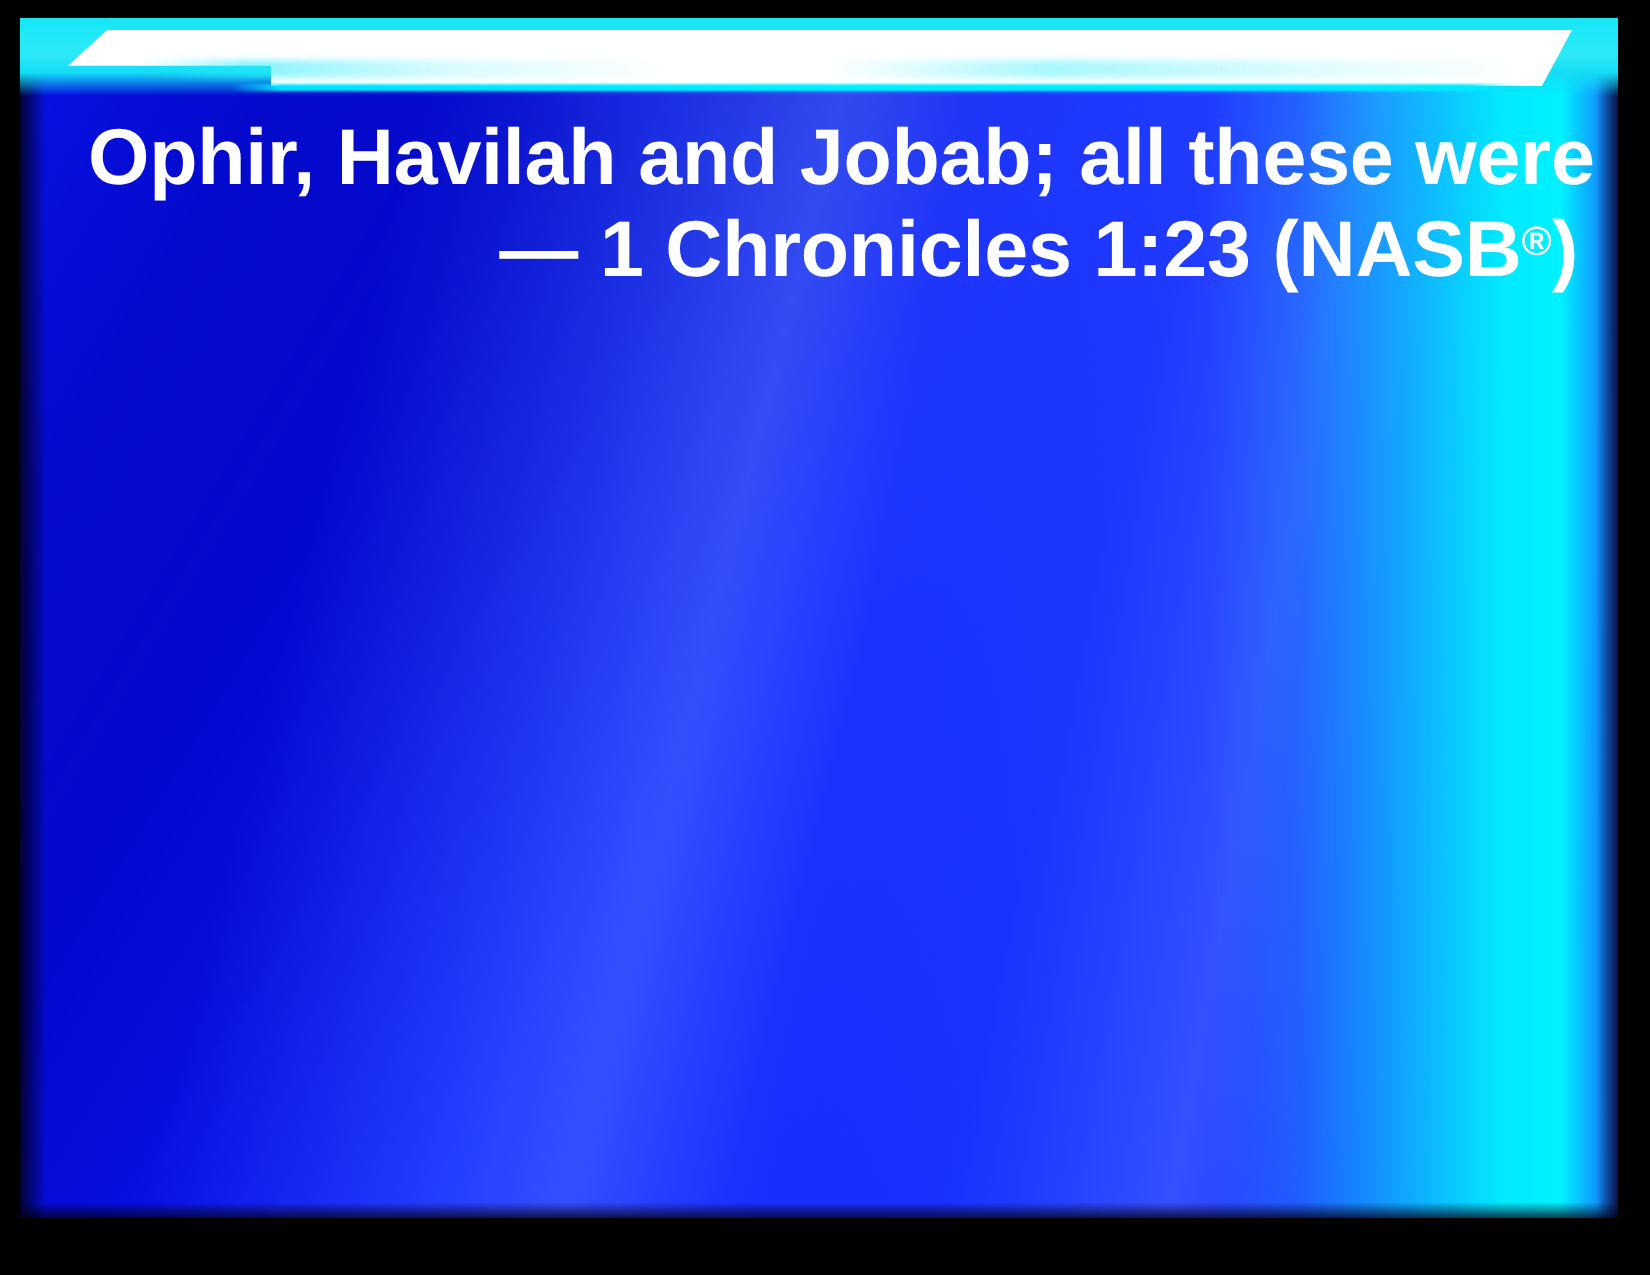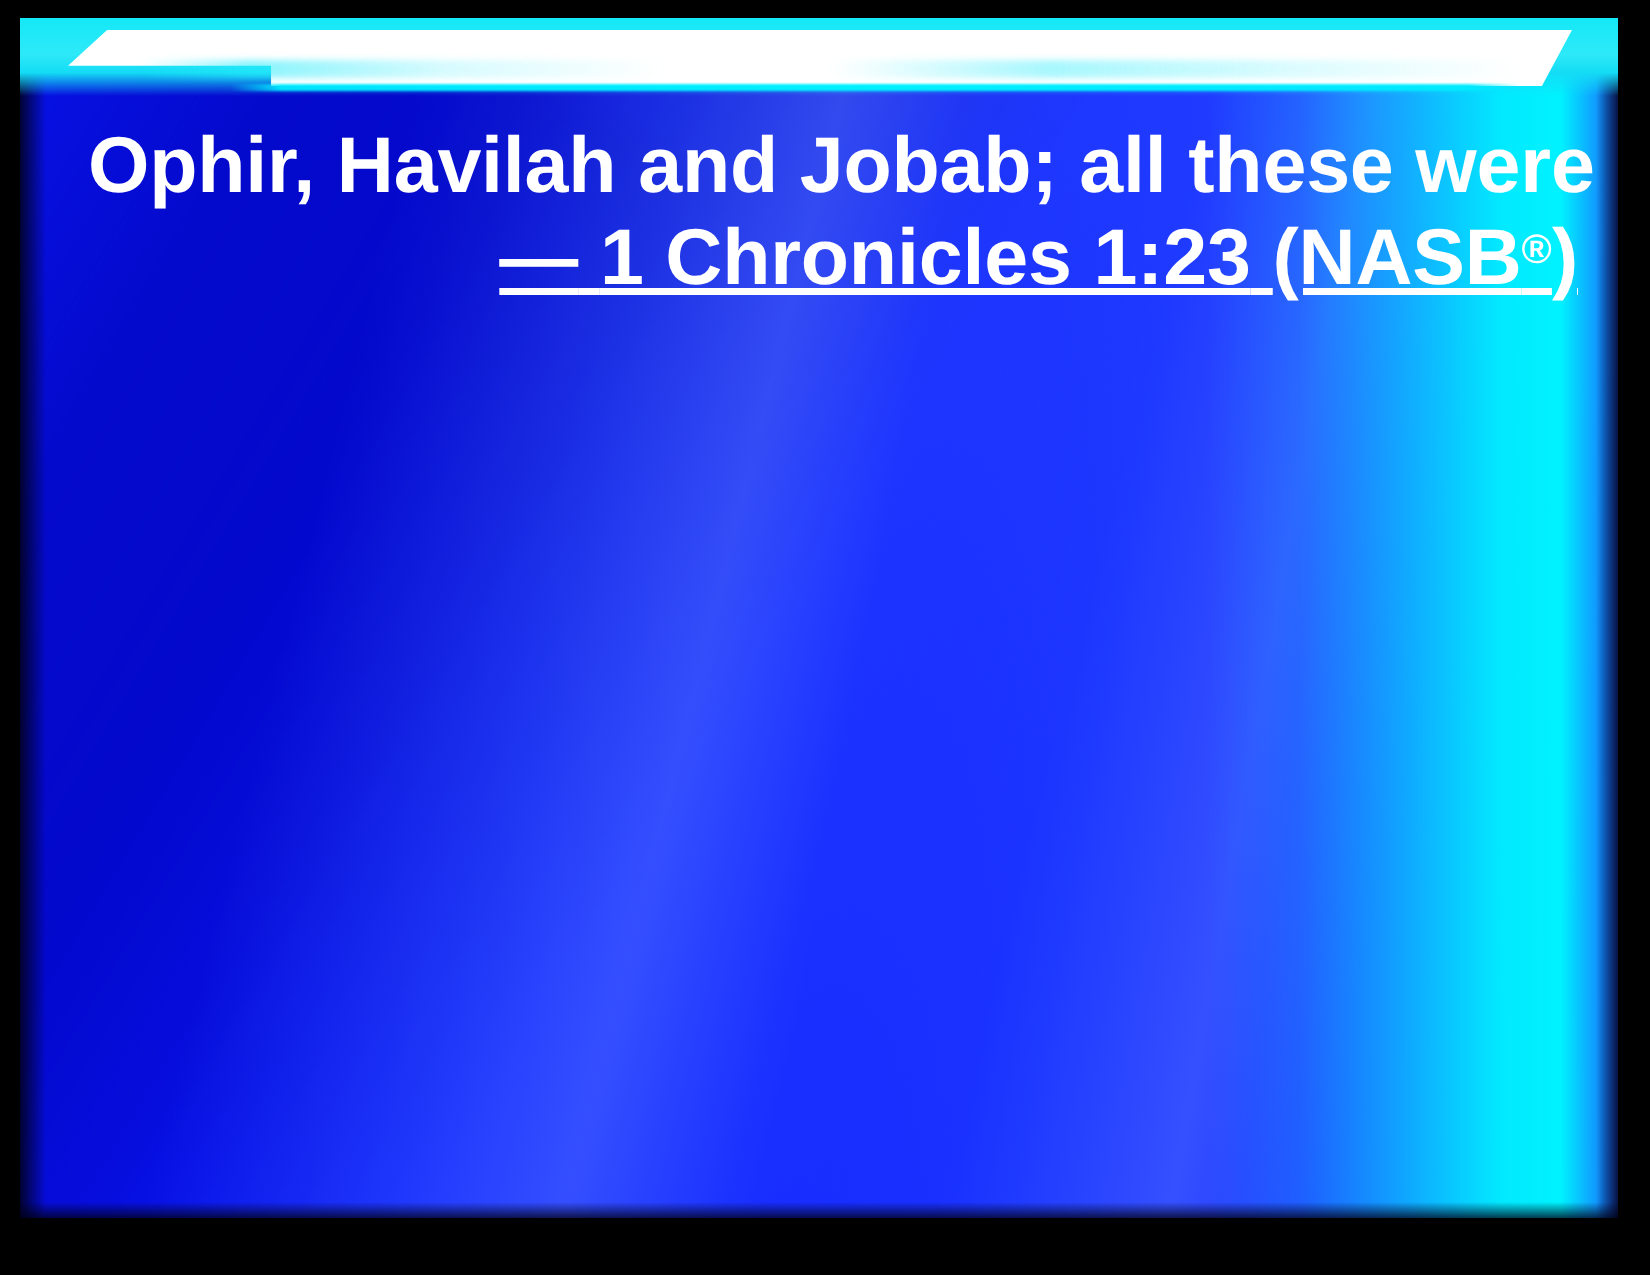--- a/index.html
+++ b/index.html
@@ -194,37 +194,36 @@
       rgba(0,240,255,1) 50%,
       rgba(0,235,255,0.95) 96%,
       rgba(0,235,255,0.0) 100%);
     filter: blur(1px);
   }
 
   
   .verse-block {
     position: absolute;
     left: 68px;
-    top: 104px;
+    top: 96px;
     width: 1500px;
   }
   .verse-line {
     font-family: "Liberation Sans Narrow", "Liberation Sans", sans-serif;
     font-weight: bold;
     font-size: 79px;
     line-height: 85px;
     color: #ffffff;
     letter-spacing: -0.2px;
     white-space: nowrap;
     text-rendering: geometricPrecision;
   }
   .verse-line.attribution {
     text-align: right;
     padding-right: 10px;
-    text-decoration: underline;
   }
   .reg-mark {
     font-size: 0.52em;
     vertical-align: 0.52em;
     letter-spacing: 0;
   }
 </style>
 </head>
 <body>
 

